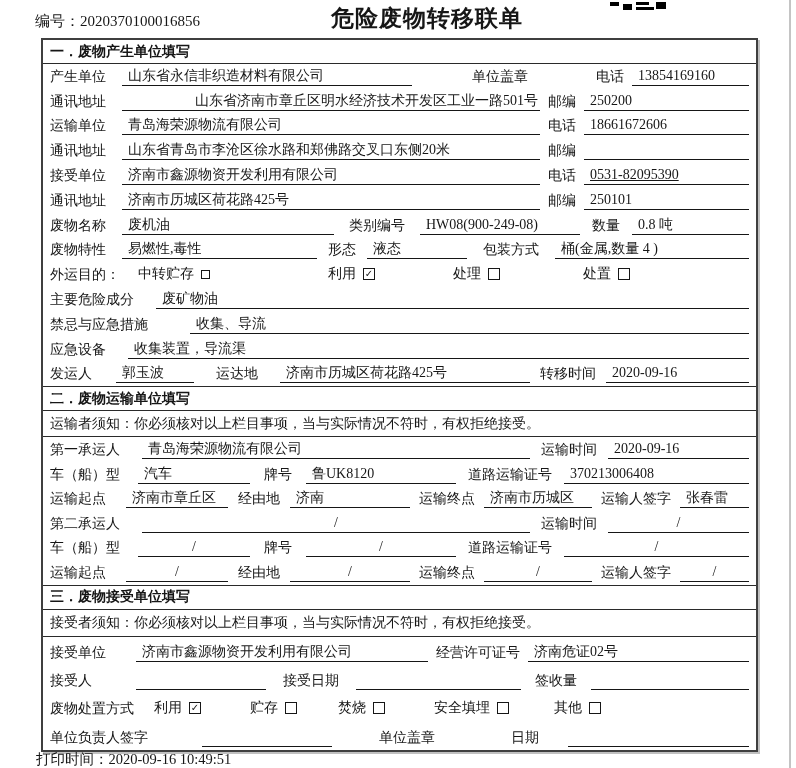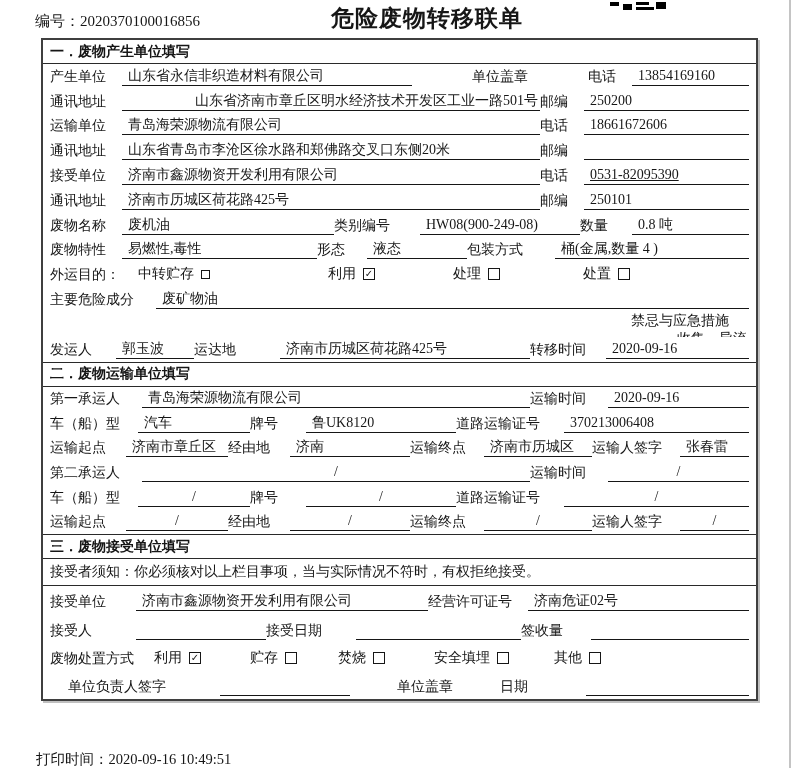--- a/index.html
+++ b/index.html
@@ -22,21 +22,21 @@
   }
   .sec-header {
     font-family:"Liberation Sans","DejaVu Sans",sans-serif;
     font-weight:bold; font-size:14px; height:24px;
     display:flex; align-items:center; padding-left:7px;
     border-bottom:1.6px solid #2a2a2a; white-space:nowrap;
   }
   .table .sec-header:not(:first-child) { border-top:1.6px solid #2a2a2a; height:25px; }
   .row { display:flex; align-items:flex-end; padding:0 7px 3px 7px; overflow:hidden; }
   .note-row { align-items:center; border-bottom:1.6px solid #2a2a2a; padding:0 7px; }
-  .lbl { white-space:nowrap; text-align:left; flex:none; }
+  .lbl { white-space:nowrap; text-align:center; flex:none; }
   .lbl.first { text-align:left; }
   .txt { white-space:nowrap; text-align:center; flex:none; }
   .note { white-space:nowrap; }
   .ul { border-bottom:1.2px solid #161616; white-space:nowrap; padding:0 2px 0 6px;
         overflow:hidden; min-height:18px; }
   .ul.ctr { text-align:center; padding:0; }
   .cb { display:flex; align-items:center; gap:7px; white-space:nowrap; padding-bottom:1px; }
   .box { width:12px; height:12px; border:1.2px solid #161616; flex:none;
          display:inline-flex; align-items:center; justify-content:center;
          font-size:10px; line-height:1; font-family:"DejaVu Sans",sans-serif; }
@@ -137,33 +137,40 @@
         </span>
         <span class="cb" style="flex: 1 1 0%; text-align: right;">
           <span>处置</span>
           <span class="box"></span>
         </span>
       </div>
       <div class="row" style="height: 24.8px;">
         <span class="lbl first" style="width: 100px;">主要危险成分</span>
         <span class="ul" style="flex: 1 1 0%; margin-left: 6px;">废矿物油</span>
       </div>
-      <div class="row" style="height: 24.8px; flex-direction: column;">
+      <div class="row" style="height: 24.8px;">
         <span class="lbl first" style="width: 118px;">禁忌与应急措施</span>
         <span class="ul" style="flex: 1 1 0%; margin-left: 22px;">收集、导流</span>
+      </div>
+      <div class="row" style="height: 24.8px;">
+        <span class="lbl first" style="width: 72px;">应急设备</span>
+        <span class="ul" style="flex: 1 1 0%; margin-left: 6px;">收集装置，导流渠</span>
       </div>
       <div class="row" style="height: 24.8px;">
         <span class="lbl first" style="width: 58px;">发运人</span>
         <span class="ul" style="width: 78px; margin-left: 8px;">郭玉波</span>
         <span class="lbl" style="width: 86px;">运达地</span>
         <span class="ul" style="width: 250px;">济南市历城区荷花路425号</span>
         <span class="lbl" style="width: 76px; margin-top: 32px;">转移时间</span>
         <span class="ul" style="flex: 1 1 0%;">2020-09-16</span>
       </div>
       <div class="sec-header">二．废物运输单位填写</div>
+      <div class="row note-row" style="height: 26px;">
+        <span class="note">运输者须知：你必须核对以上栏目事项，当与实际情况不符时，有权拒绝接受。</span>
+      </div>
       <div class="row" style="height: 24.6px;">
         <span class="lbl first" style="width: 92px;">第一承运人</span>
         <span class="ul" style="width: 388px;">青岛海荣源物流有限公司</span>
         <span class="lbl" style="width: 78px;">运输时间</span>
         <span class="ul" style="flex: 1 1 0%;">2020-09-16</span>
       </div>
       <div class="row" style="height: 24.6px;">
         <span class="lbl first" style="width: 88px;">车（船）型</span>
         <span class="ul" style="width: 112px;">汽车</span>
         <span class="lbl" style="width: 56px;">牌号</span>
@@ -239,21 +246,21 @@
         </span>
         <span class="cb" style="width: 120px;">
           <span>安全填埋</span>
           <span class="box"></span>
         </span>
         <span class="cb" style="flex: 1 1 0%;">
           <span>其他</span>
           <span class="box"></span>
         </span>
       </div>
-      <div class="row" style="height: 28.2px; margin-left: 18px;">
+      <div class="row" style="height: 28.2px;">
         <span class="lbl first" style="width: 122px;">单位负责人签字</span>
         <span class="ul" style="width: 130px; margin-left: 30px;"></span>
         <span class="txt" style="width: 150px;">单位盖章</span>
         <span class="lbl" style="width: 86px;">日期</span>
         <span class="ul" style="flex: 1 1 0%;"></span>
       </div>
     </div>
 
   <div class="footer">
     <span>打印时间：</span><span>2020-09-16 10:49:51</span>

